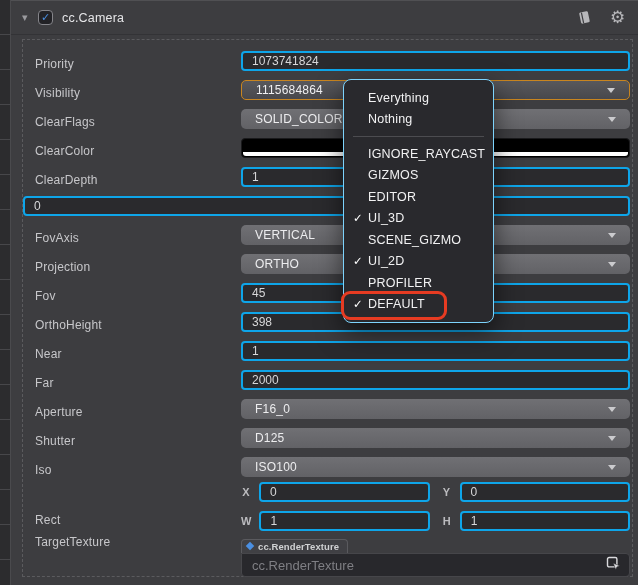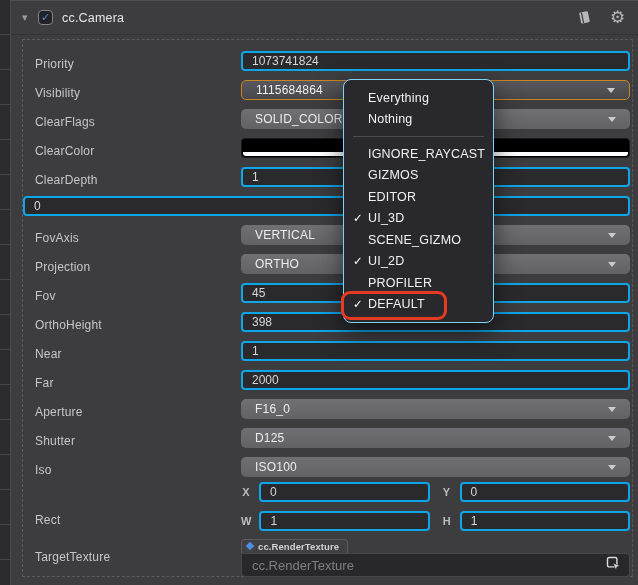--- a/index.html
+++ b/index.html
@@ -75,21 +75,21 @@
   
   .row.rect{height:58px;align-items:flex-end;}
   .row.rect .lbl{line-height:29px;}
   .vcol{flex:1;margin-right:2px;}
   .vrow{display:flex;align-items:center;height:29px;}
   .axis{flex:0 0 10px;color:#bcbcbf;font-size:11px;font-weight:600;margin-right:8px;text-align:center;}
   .vrow .tinput{margin-right:12px;}
   .vrow .tinput:last-child{margin-right:0;}
   
   .row.asset{height:42px;align-items:flex-start;}
-  .row.asset .lbl{margin-top:15px;}
+  .row.asset .lbl{margin-top:0;}
   .acol{flex:1;margin-right:2px;}
   .atab{
     display:inline-flex;align-items:center;height:13px;
     background:#404044;border:1px solid #5a5a5e;border-bottom:none;
     border-radius:4px 4px 0 0;padding:0 8px 0 5px;
     color:#d0d1d3;font-size:9.5px;letter-spacing:.1px;font-weight:600;
   }
   .adot{width:6px;height:6px;background:var(--check-blue,#4a8fe2);transform:rotate(45deg);margin-right:5px;flex:0 0 6px;}
   .ainput{
     height:24px;background:#28282c;border:1px solid #46464a;border-radius:0 4px 4px 4px;

